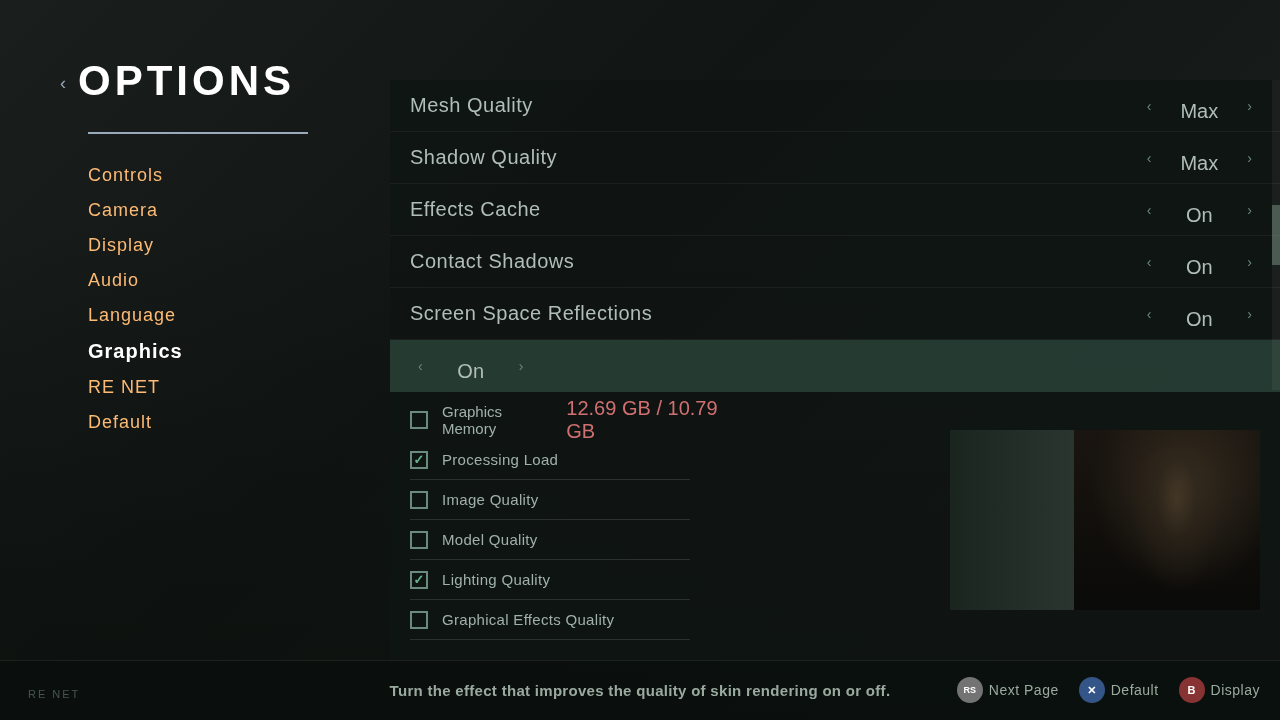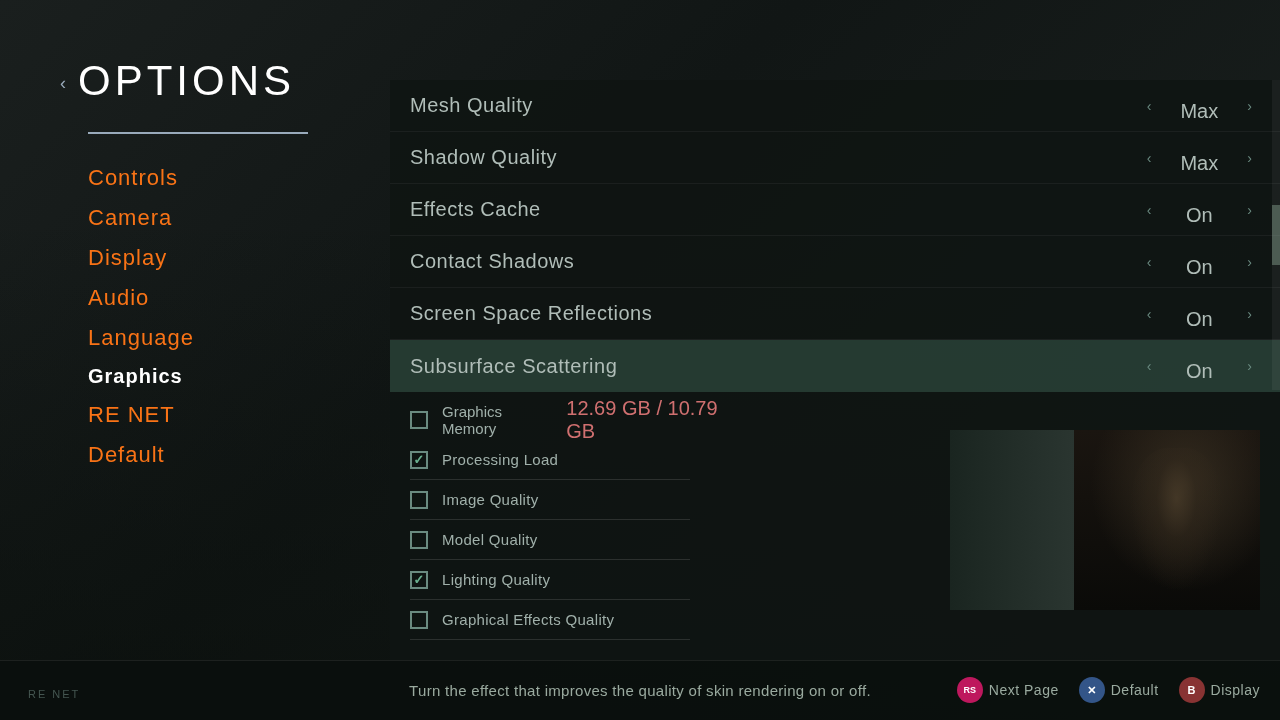--- a/index.html
+++ b/index.html
@@ -55,21 +55,21 @@
 
     .back-chevron {
       color: #9ab;
       font-size: 18px;
       margin-right: 12px;
       margin-top: 4px;
     }
 
     .options-title {
       font-size: 42px;
-      font-weight: 400;
+      font-weight: 700;
       color: #fff;
       letter-spacing: 4px;
       text-transform: uppercase;
       line-height: 1;
     }
 
     .title-underline {
       width: 220px;
       height: 2px;
       background: #9ab;
@@ -77,22 +77,22 @@
       margin-left: 28px;
     }
 
     .nav-list {
       list-style: none;
       padding-left: 28px;
     }
 
     .nav-item {
       padding: 7px 0;
-      font-size: 22px;
-      color: #f97316;
+      font-size: 18px;
+      color: #fdba74;
       cursor: pointer;
       letter-spacing: 1px;
     }
 
     .nav-item.active {
       color: #ffffff;
       font-weight: 700;
       font-size: 20px;
     }
 
@@ -282,20 +282,21 @@
       justify-content: space-between;
       border-top: 1px solid rgba(255,255,255,0.08);
     }
 
     .description-text {
       font-size: 15px;
       color: #9aaa9f;
       letter-spacing: 0.3px;
       flex: 1;
       text-align: center;
+      font-weight: bold;
     }
 
     
     .bottom-controls {
       position: absolute;
       bottom: 0;
       right: 0;
       height: 60px;
       display: flex;
       align-items: center;
@@ -315,21 +316,21 @@
       border-radius: 50%;
       display: flex;
       align-items: center;
       justify-content: center;
       font-size: 11px;
       font-weight: bold;
       color: #fff;
       flex-shrink: 0;
     }
 
-    .btn-circle.rs { background: #be185d; font-size: 9px; }
+    .btn-circle.rs { background: #737373; font-size: 9px; }
     .btn-circle.x { background: #335588; }
     .btn-circle.b { background: #883333; }
 
     .btn-label {
       font-size: 14px;
       color: #9aaa9f;
       letter-spacing: 0.5px;
     }
 
     
@@ -421,21 +422,20 @@
       </li>
 
       <li class="setting-row">
         <span class="setting-name">Screen Space Reflections</span>
         <span class="setting-left-arrow">‹</span>
         <span class="setting-value">On</span>
         <span class="setting-right-arrow">›</span>
       </li>
 
       <li class="setting-row highlighted">
-        <span class="setting-name">Subsurface Scattering</span>
         <span class="setting-left-arrow">‹</span>
         <span class="setting-value">On</span>
         <span class="setting-right-arrow">›</span>
       </li>
     </ul>
   </div>
 
   <div class="scrollbar">
     <div class="scrollbar-thumb"></div>
   </div>

